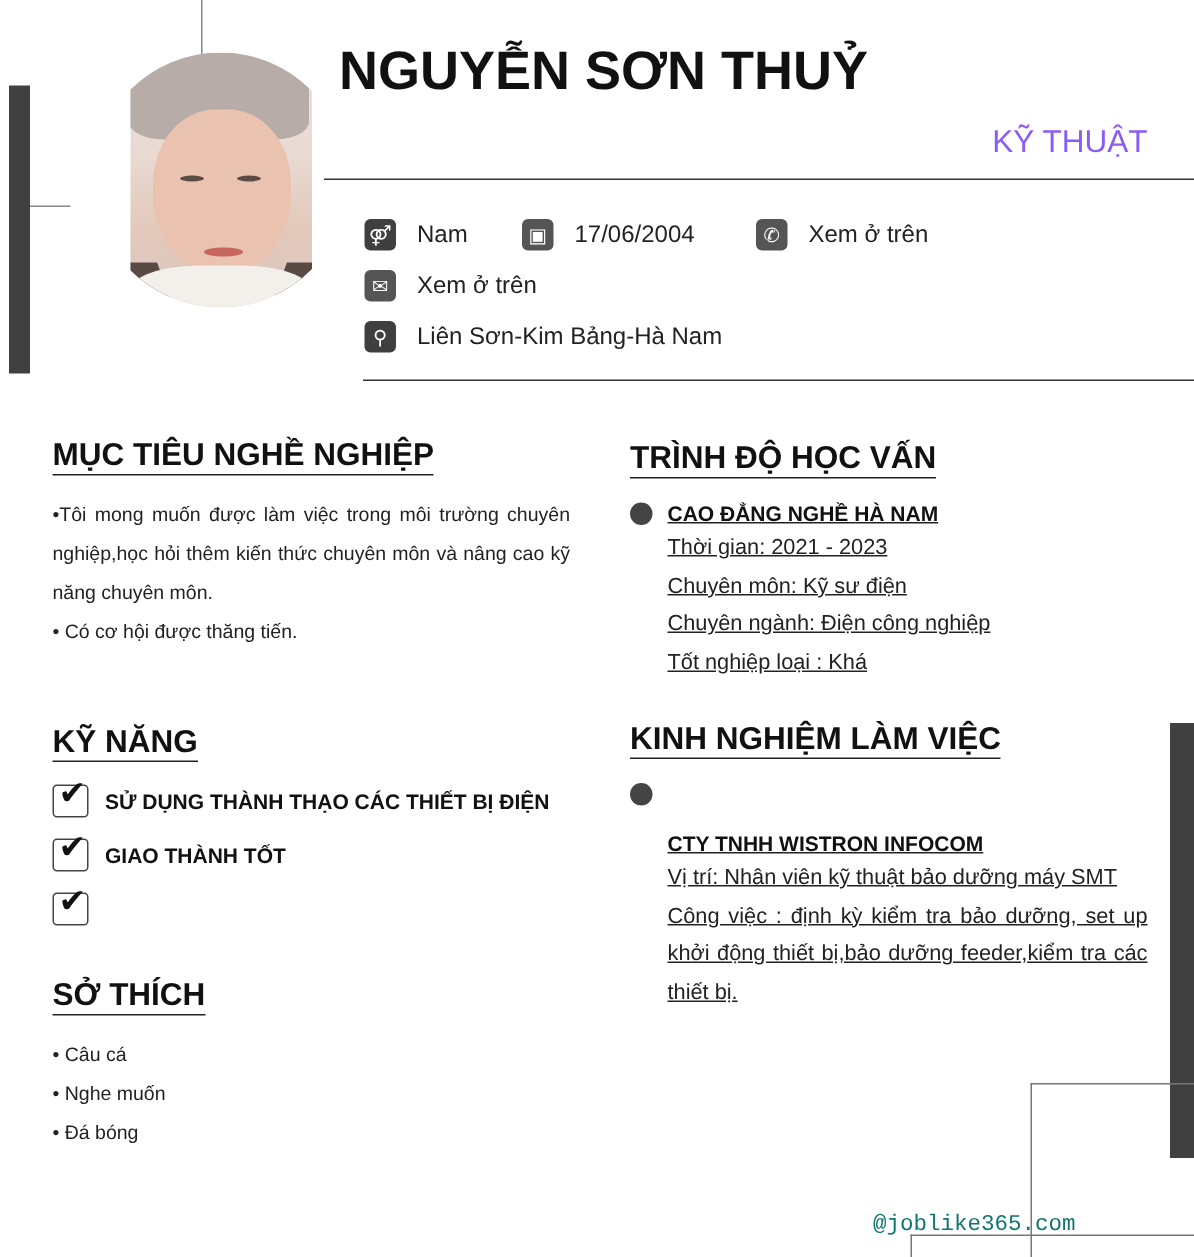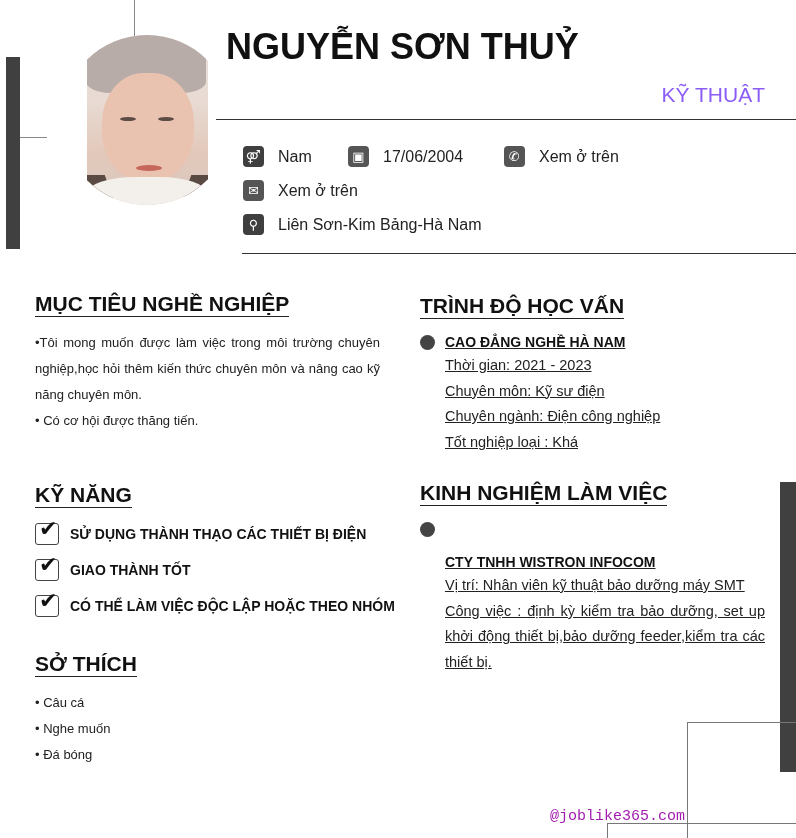--- a/index.html
+++ b/index.html
@@ -41,21 +41,21 @@
     .justify { text-align: justify; text-align-last: left; }
 
     .skill { position: absolute; left: 35px; display: flex; align-items: center; font-size: 14px; font-weight: 700; color: #111; white-space: nowrap; }
     .checkbox { position: relative; width: 24px; height: 22px; border: 1.5px solid #444; border-radius: 3px; margin-right: 11px; }
     .checkbox .tick { position: absolute; left: 3px; top: -6px; font-size: 22px; font-weight: 900; color: #111; line-height: 1; }
 
     .dot { position: absolute; width: 15px; height: 15px; border-radius: 50%; background: #444; }
     .entry { position: absolute; font-size: 14.5px; line-height: 25.6px; color: #222; text-decoration: underline; }
     .entry .head { font-weight: 700; font-size: 14px; color: #111; line-height: 22px; }
 
-    .footer-mark { position: absolute; left: 550px; top: 808px; font-family: "Liberation Mono", "DejaVu Sans Mono", monospace; font-size: 15px; color: #a21caf; }
+    .footer-mark { position: absolute; left: 582px; top: 808px; font-family: "Liberation Mono", "DejaVu Sans Mono", monospace; font-size: 15px; color: #0f766e; }
   </style>
 </head>
 <body>
 
 <div class="deco bar-left"></div>
 <div class="deco tick-left"></div>
 <div class="deco line-top"></div>
 <div class="deco bar-right"></div>
 <div class="deco box-br1"></div>
 <div class="deco box-br2"></div>
@@ -114,21 +114,20 @@
 <div class="skill" style="top:559px;">
   <span class="checkbox">
       <span class="tick">✔</span>
     </span>
   <span>GIAO THÀNH TỐT</span>
 </div>
 <div class="skill" style="top:595px;">
   <span class="checkbox">
       <span class="tick">✔</span>
     </span>
-  <span>CÓ THỂ LÀM VIỆC ĐỘC LẬP HOẶC THEO NHÓM</span>
 </div>
 
 <div class="section-title" style="left:35px; top:652px;">SỞ THÍCH</div>
 <div class="para" style="left:35px; top:690px; width:300px;">
   <p>• Câu cá</p>
   <p>• Nghe muốn</p>
   <p>• Đá bóng</p>
 </div>
 
 <div class="section-title" style="left:420px; top:294px;">TRÌNH ĐỘ HỌC VẤN</div>

